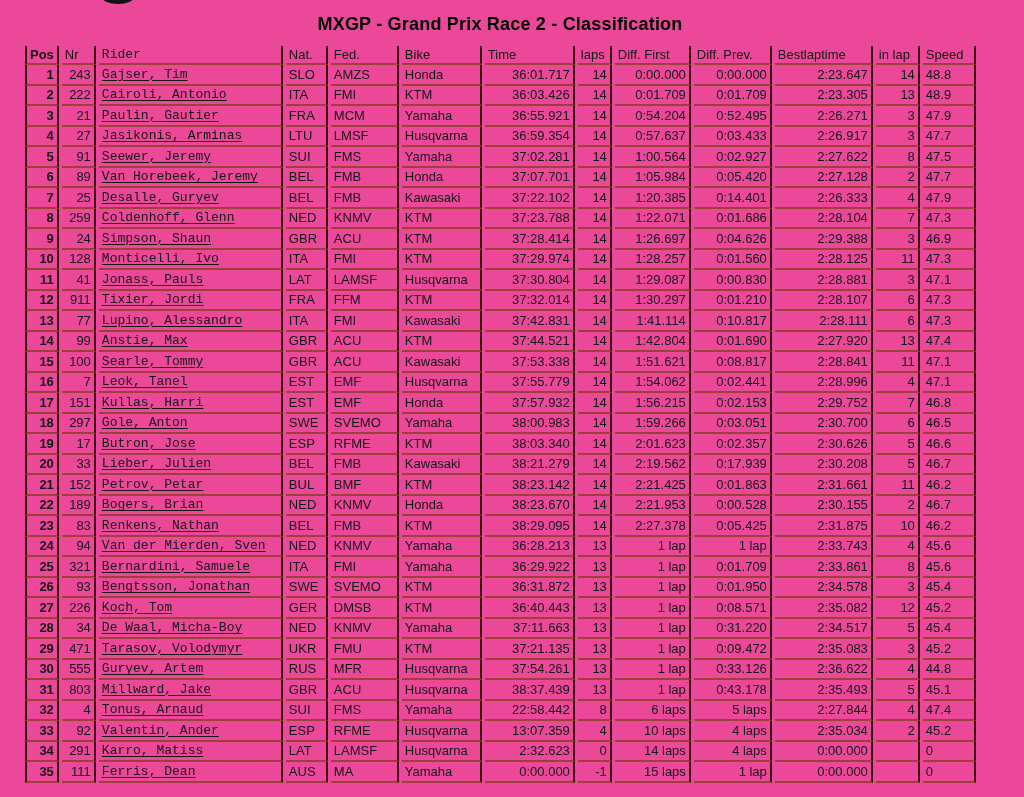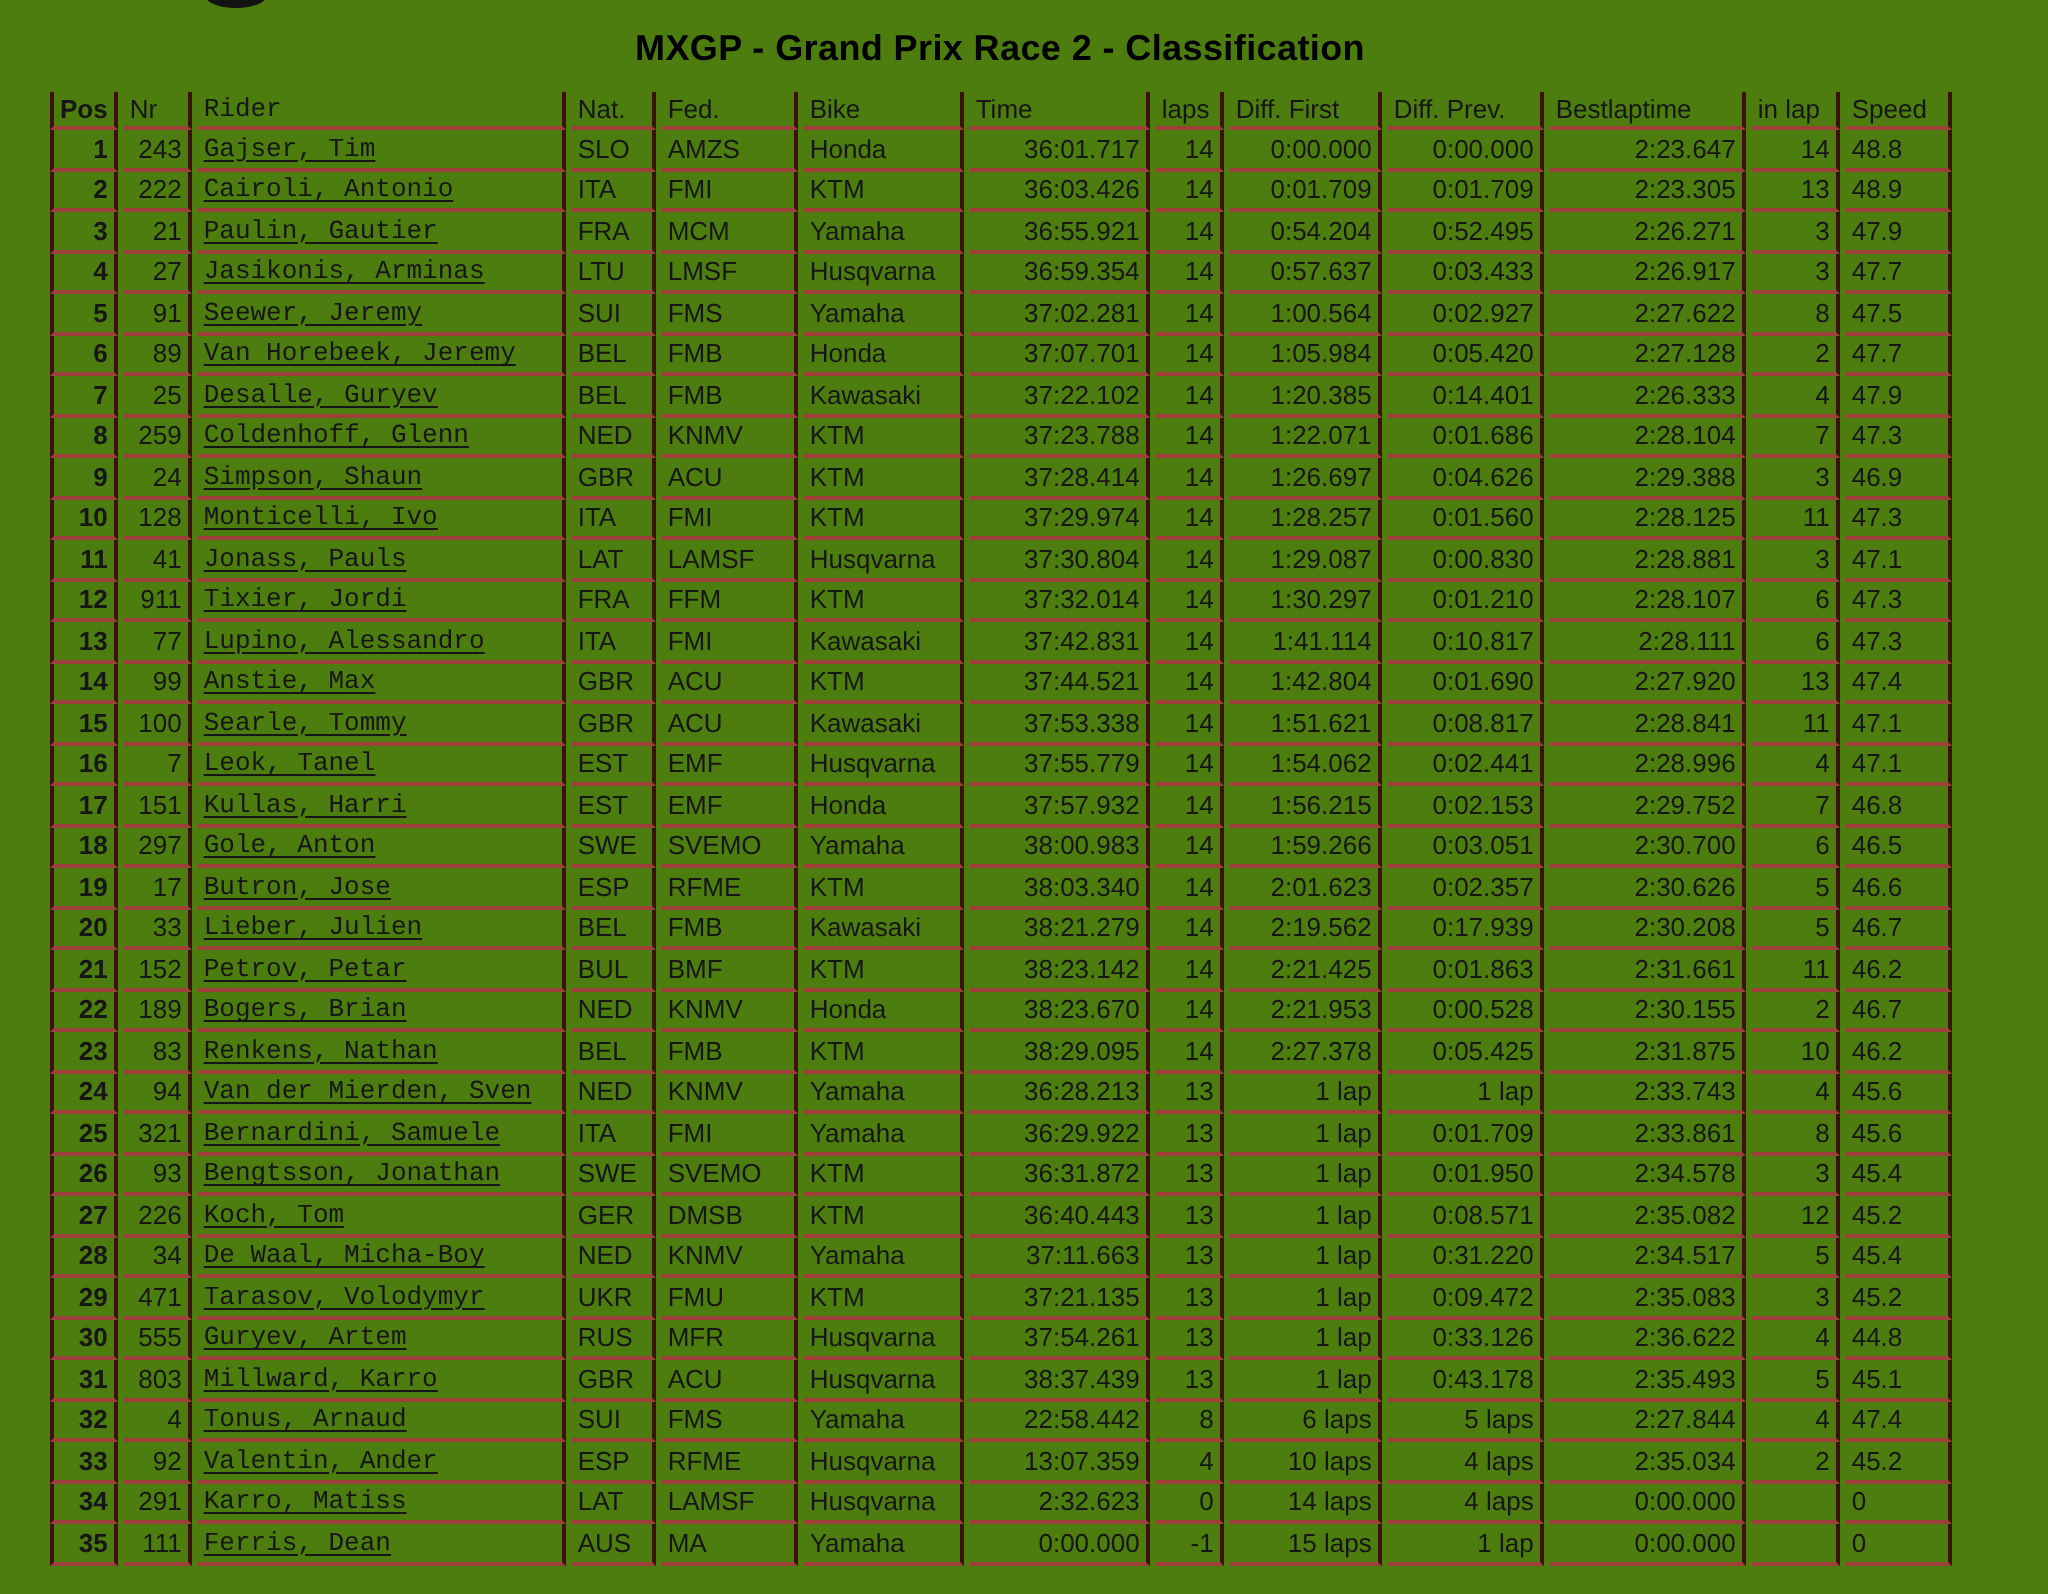--- a/index.html
+++ b/index.html
@@ -7,21 +7,21 @@
     --line-dark: #3c1210;
     --text: #161616;
   }
   * { margin: 0; padding: 0; }
   html, body { background: #ffffff; }
   body { font-family: "Liberation Sans", sans-serif; }
   .page {
     position: relative;
     width: 1024px;
     height: 797px;
-    background: #4d7c0f;
+    background: #ec4899;
     overflow: hidden;
   }
   .logo-partial {
     position: absolute;
     left: 102px;
     top: -10px;
     width: 32px;
     height: 14px;
     background: #121212;
     border-radius: 50%;
@@ -550,21 +550,21 @@
           <td class="col-laps align-right">13</td>
           <td class="col-diff_first align-right">1 lap</td>
           <td class="col-diff_prev align-right">0:33.126</td>
           <td class="col-bestlap align-right">2:36.622</td>
           <td class="col-in_lap align-right">4</td>
           <td class="col-speed align-left">44.8</td>
         </tr>
         <tr>
           <td class="col-pos align-right">31</td>
           <td class="col-nr align-right">803</td>
-          <td class="col-rider align-left"><span class="rider-name">Millward, Karro</span></td>
+          <td class="col-rider align-left"><span class="rider-name">Millward, Jake</span></td>
           <td class="col-nat align-left">GBR</td>
           <td class="col-fed align-left">ACU</td>
           <td class="col-bike align-left">Husqvarna</td>
           <td class="col-time align-right">38:37.439</td>
           <td class="col-laps align-right">13</td>
           <td class="col-diff_first align-right">1 lap</td>
           <td class="col-diff_prev align-right">0:43.178</td>
           <td class="col-bestlap align-right">2:35.493</td>
           <td class="col-in_lap align-right">5</td>
           <td class="col-speed align-left">45.1</td>

